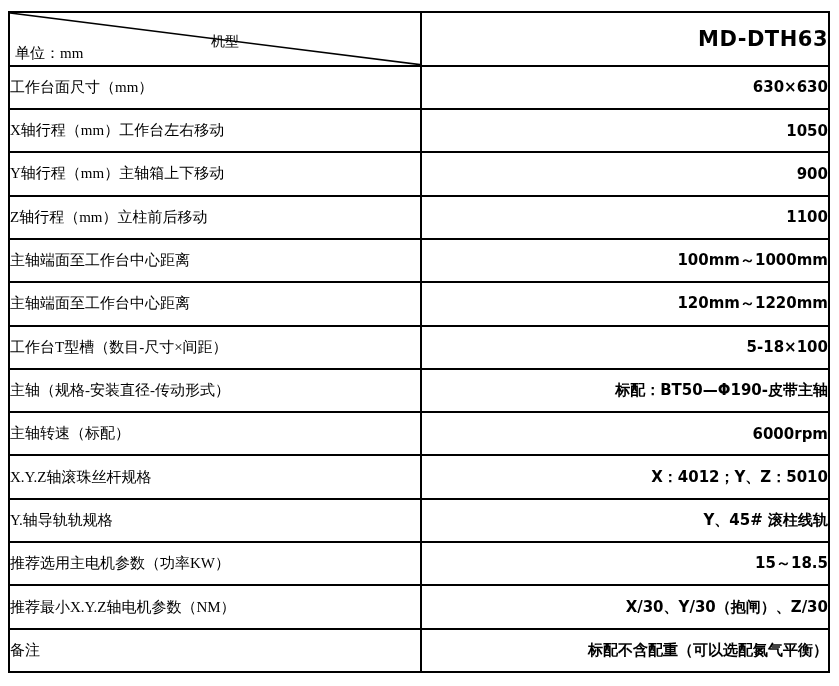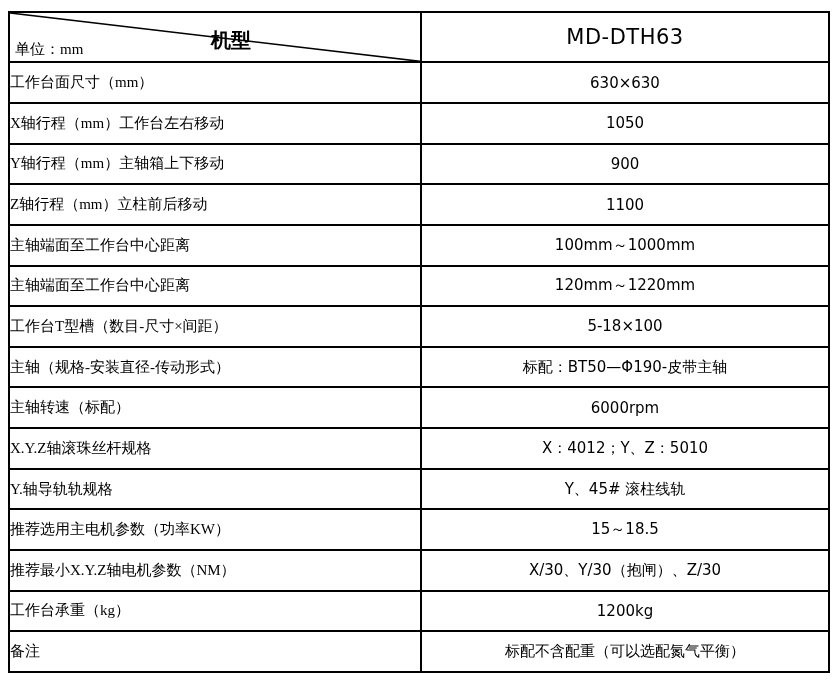--- a/index.html
+++ b/index.html
@@ -36,22 +36,22 @@
     font-family: "Liberation Serif", "DejaVu Serif", serif;
     font-size: 15px;
     font-weight: normal;
     text-align: left;
     padding-left: 5px;
     vertical-align: middle;
   }
   td.value-cell {
     font-family: "DejaVu Sans", "Liberation Sans", sans-serif;
     font-size: 15px;
-    font-weight: normal;
-    text-align: center;
+    font-weight: bold;
+    text-align: right;
     vertical-align: middle;
   }
   td.model-value-cell {
     font-size: 21px;
     letter-spacing: 0.5px;
   }
   td.header-diagonal-cell {
     position: relative;
   }
   .diag-svg {
@@ -69,22 +69,21 @@
     font-family: "Liberation Serif", "DejaVu Serif", serif;
     font-size: 15px;
     background: transparent;
   }
   .model-label {
     position: absolute;
     left: 49%;
     top: 56%;
     transform: translateY(-50%);
     font-family: "Liberation Serif", "DejaVu Serif", serif;
-    font-size: 20px;
-    font-weight: bold;
+    font-size: 14px;
   }
 </style>
 </head>
 <body>
 
 <div class="table-wrap">
   <table class="spec-table">
     <colgroup>
       <col class="col-label">
       <col class="col-value">
@@ -165,24 +164,20 @@
     <td class="label-cell">推荐选用主电机参数（功率KW）</td>
     <td class="value-cell">15～18.5</td>
   </tr>
 
   <tr>
     <td class="label-cell">推荐最小X.Y.Z轴电机参数（NM）</td>
     <td class="value-cell">X/30、Y/30（抱闸）、Z/30</td>
   </tr>
 
 
-  <tr>
-    <td class="label-cell">工作台承重（kg）</td>
-    <td class="value-cell">1200kg</td>
-  </tr>
 
 
   <tr>
     <td class="label-cell">备注</td>
     <td class="value-cell">标配不含配重（可以选配氮气平衡）</td>
   </tr>
 </tbody>
   </table>
 </div>
 

